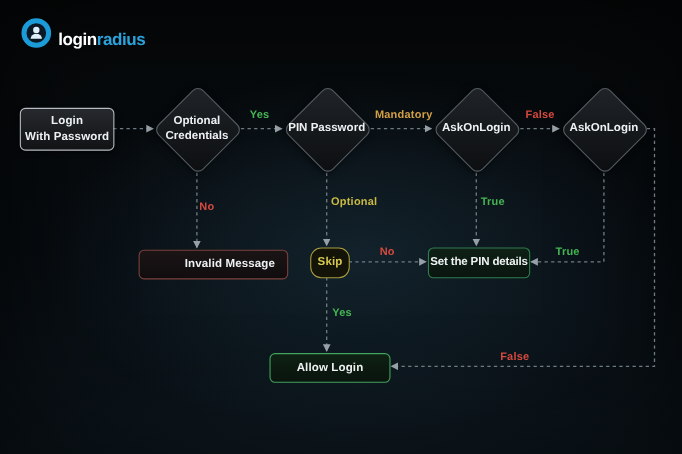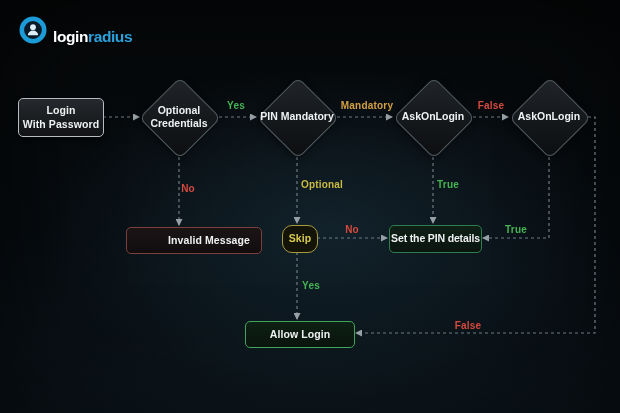--- a/index.html
+++ b/index.html
@@ -93,21 +93,21 @@
   <div class="diamond" style="left:140px;top:78px;">
     <div class="diamond-shape"></div>
     <div class="diamond-label">
       <div>Optional</div>
       <div>Credentials</div>
     </div>
   </div>
 
   <div class="diamond" style="left:258px;top:78px;">
     <div class="diamond-shape"></div>
-    <div class="diamond-label">PIN Mandatory</div>
+    <div class="diamond-label">PIN Password</div>
   </div>
 
   <div class="diamond" style="left:394px;top:78px;">
     <div class="diamond-shape"></div>
     <div class="diamond-label">AskOnLogin</div>
   </div>
 
   <div class="diamond" style="left:510px;top:78px;">
     <div class="diamond-shape"></div>
     <div class="diamond-label">AskOnLogin</div>

